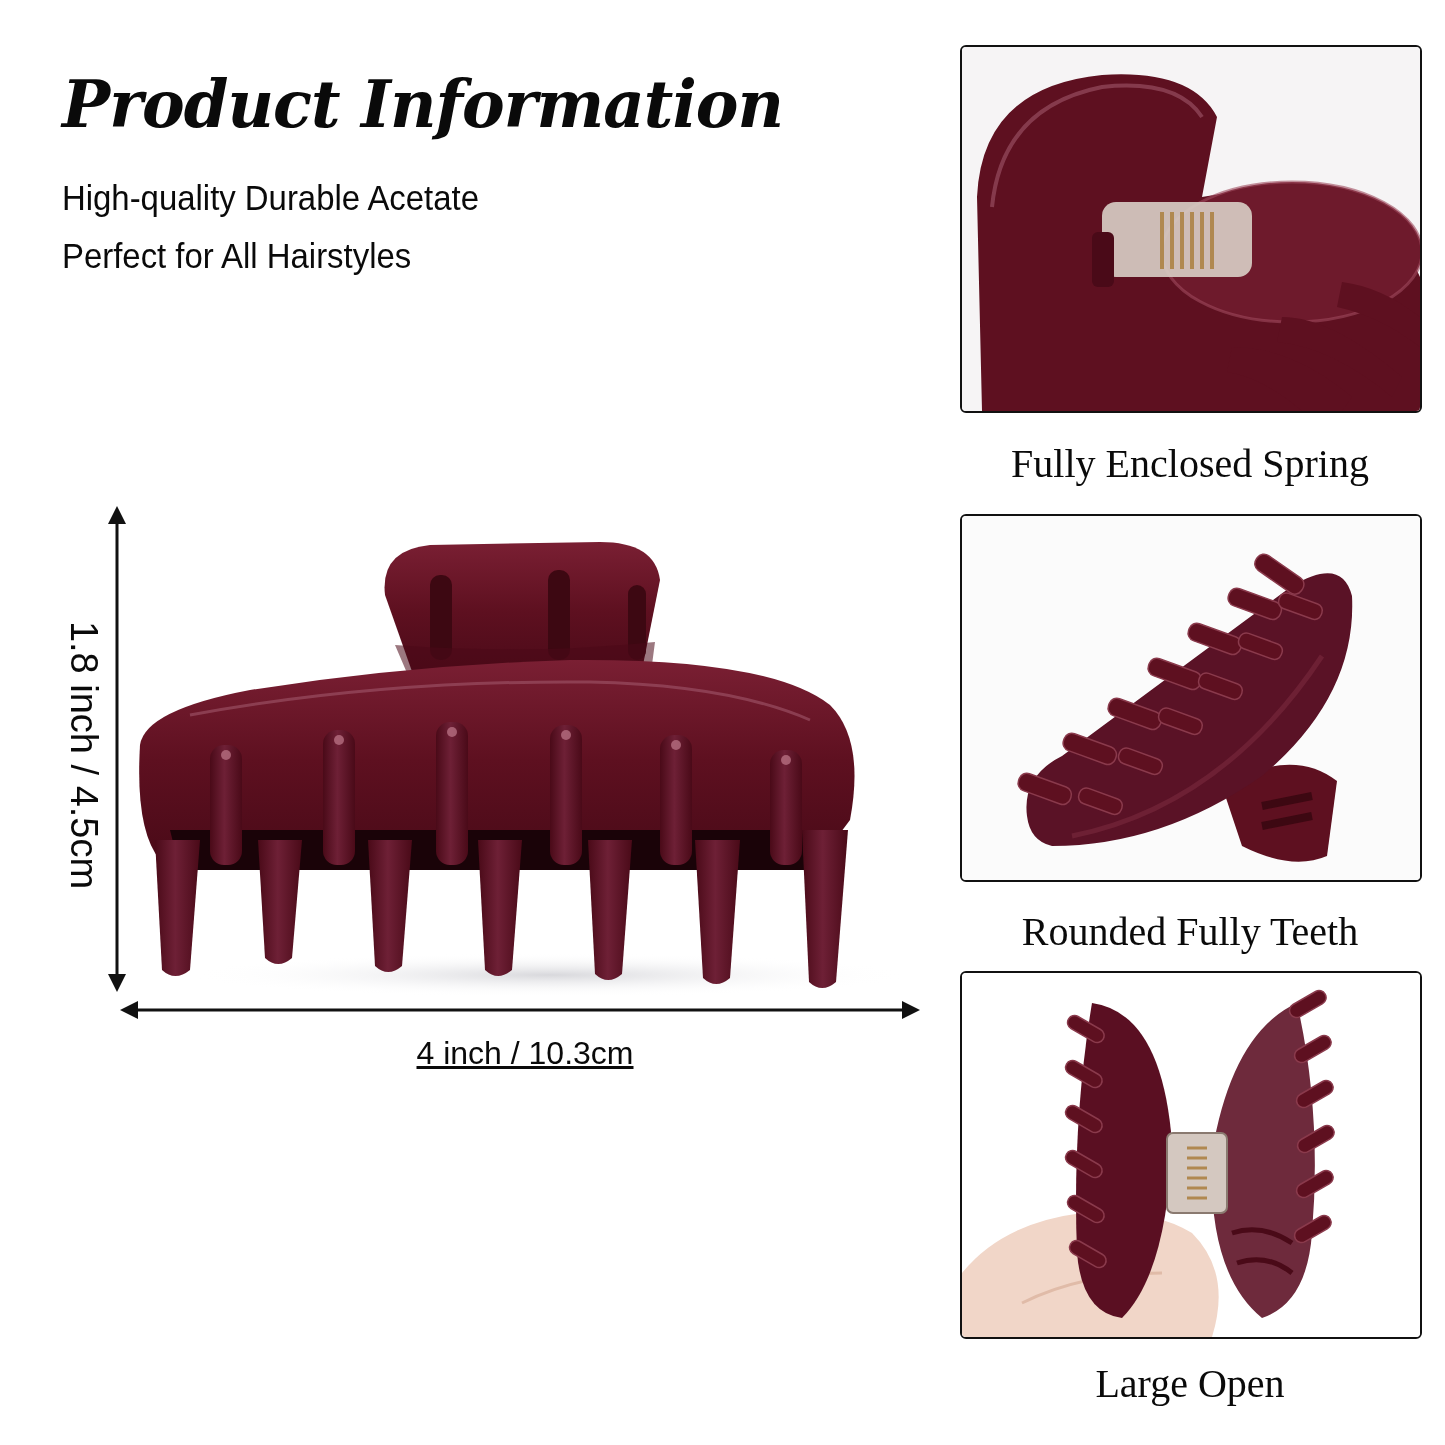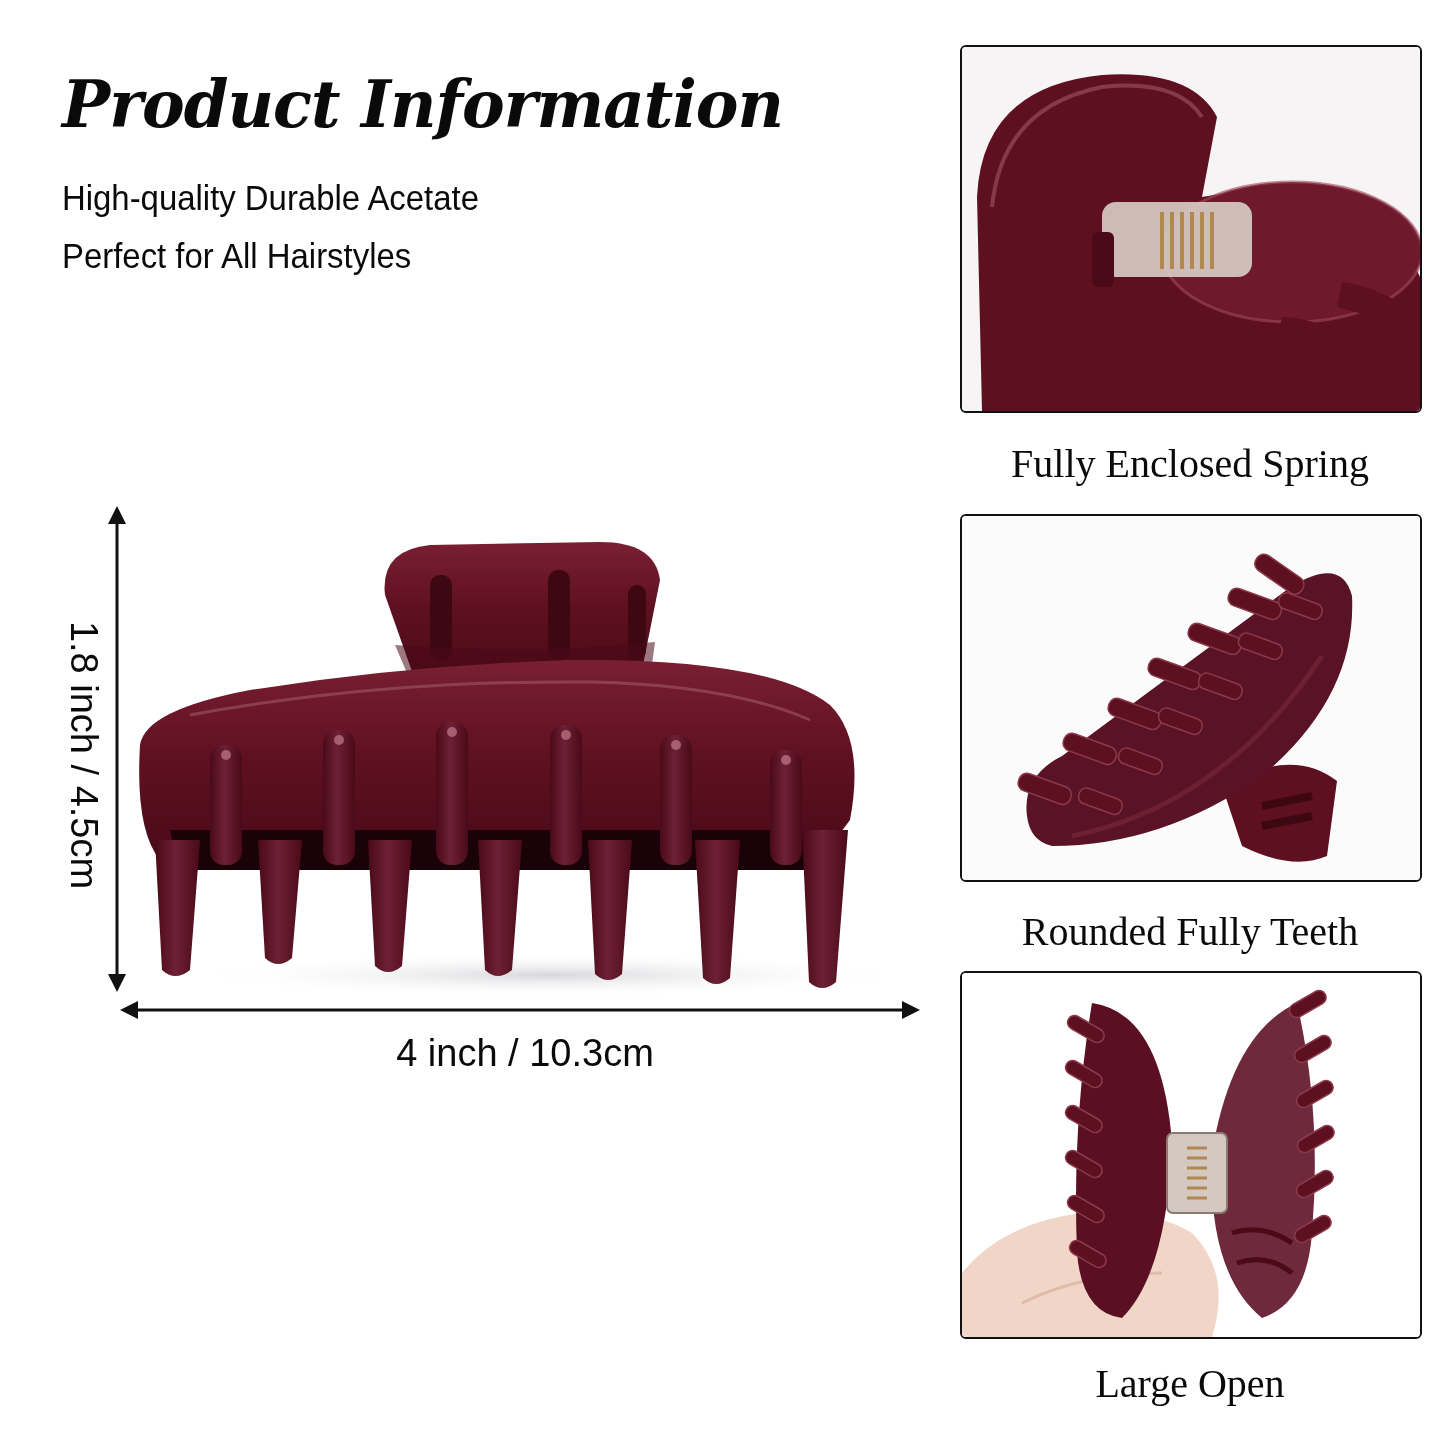--- a/index.html
+++ b/index.html
@@ -8,22 +8,22 @@
   .abs { position: absolute; }
   .title { left: 62px; top: 62px; font-family: "DejaVu Serif", "Liberation Serif", serif;
            font-weight: bold; font-style: italic; font-size: 66px; letter-spacing: -1px;
            line-height: 84px; transform: scaleX(0.97); transform-origin: left top; }
   .subline { left: 62px; font-size: 35px; line-height: 40px; font-family: "Liberation Sans", sans-serif;
              transform: scaleX(0.94); transform-origin: left top; }
   .panel { position: absolute; left: 960px; width: 458px; height: 364px; border: 2px solid #111;
            border-radius: 6px; overflow: hidden; background: #fdfdfd; }
   .caption { position: absolute; left: 945px; width: 490px; text-align: center;
              font-size: 40px; line-height: 48px; font-family: Liberation Serif, serif; }
-  .dim-label-h { left: 130px; top: 1030px; width: 790px; text-align: center; font-size: 38px;
-                 line-height: 46px; font-family: "Liberation Sans", sans-serif; }
+  .dim-label-h { left: 130px; top: 1030px; width: 790px; text-align: center; font-size: 32px;
+                 line-height: 46px; font-family: "Liberation Sans", sans-serif; text-decoration: underline; }
   .dim-label-v { left: 60px; top: 585px; width: 46px; height: 340px; }
   .dim-label-v span { position: absolute; left: 50%; top: 50%; white-space: nowrap;
              font-size: 38px; font-family: "Liberation Sans", sans-serif;
              transform: translate(-50%, -50%) rotate(90deg); }
   svg { display: block; }
 </style>
 </head>
 <body>
 
 <div class="abs title">Product Information</div>

